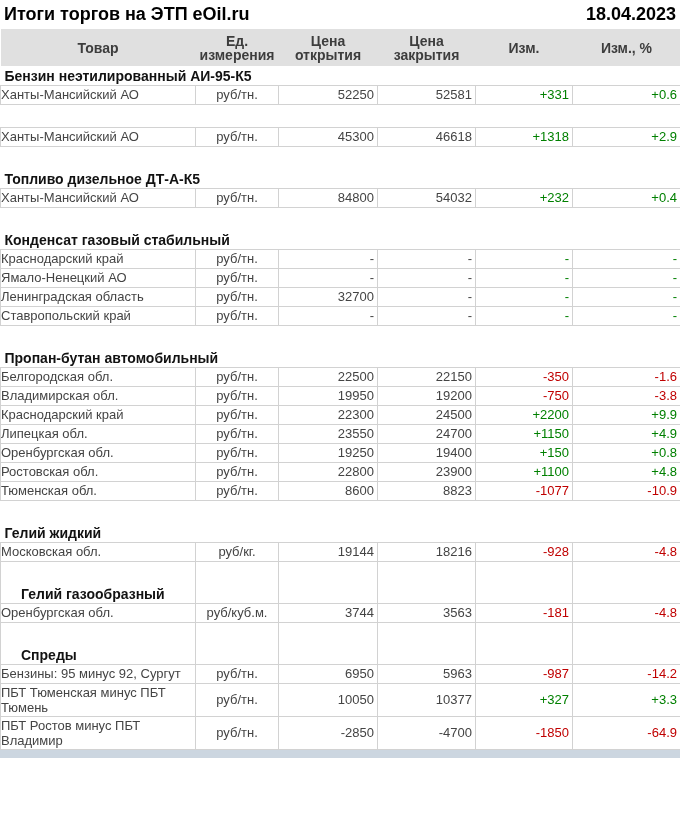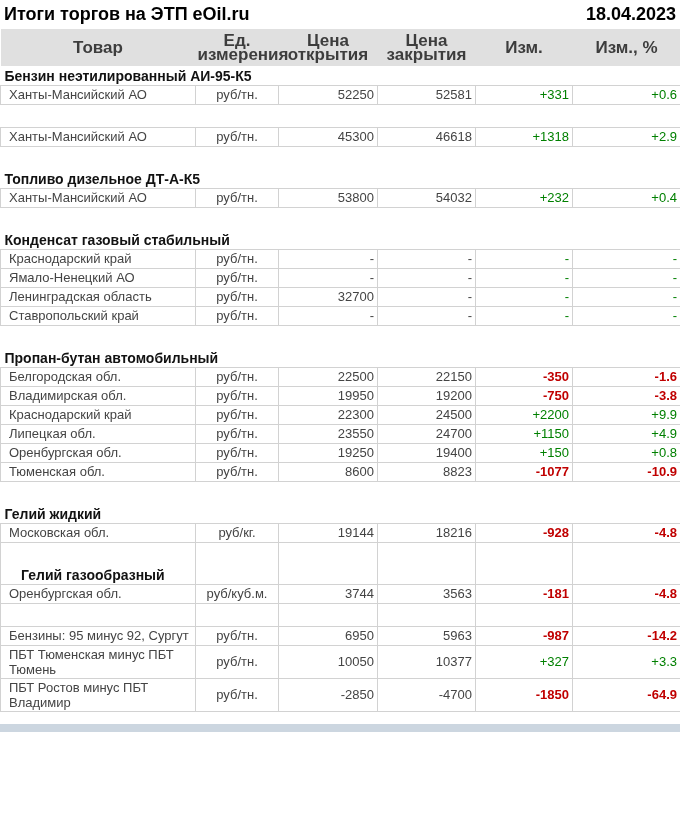--- a/index.html
+++ b/index.html
@@ -15,44 +15,44 @@
     height: 29px; flex: 0 0 29px;
     display: flex; justify-content: space-between; align-items: center;
     padding: 0 4px;
   }
   .title, .date { font-size: 18px; font-weight: bold; color: #000; white-space: nowrap; }
 
   table { border-collapse: collapse; table-layout: fixed; width: 680px; }
 
   thead th {
     background: var(--header-bg, #e0e0e0);
-    color: #3d3d3d; font-size: 17px; font-weight: bold;
+    color: #3d3d3d; font-size: 14px; font-weight: bold;
     white-space: pre-line; line-height: 14px;
     padding: 4px 2px; height: 37px;
     text-align: center; vertical-align: middle;
   }
 
   tbody td { font-size: 13px; color: #444; vertical-align: middle; padding: 1px 3px; line-height: 15px; }
 
   tr.data td { border: 1px solid #d2d2d2; height: 19px; }
-  td.name { text-align: left; padding-left: 8px; }
+  td.name { text-align: left; padding-left: 0; }
   td.unit { text-align: center; }
   td.num  { text-align: right; padding-right: 3px; }
 
   tr.section td {
     border: none; font-weight: bold; color: #121212; font-size: 14px;
     height: 19px; padding: 1px 3px 1px 4px; vertical-align: bottom; line-height: 16px;
   }
   tr.section.grid td, tr.spacer.grid td {
     border-left: 1px solid #d2d2d2; border-right: 1px solid #d2d2d2; padding-left: 20px;
   }
   tr.spacer td { border: none; height: 23px; padding: 0; }
 
   .pos { color: var(--pos, #008000); }
-  .neg { color: var(--neg, #c00000); font-weight: bold; }
+  .neg { color: var(--neg, #c00000); }
   .dash-chg { color: var(--pos, #008000); }
 
   .bottom-bar { margin-top: auto; height: 8px; flex: 0 0 8px; background: var(--scrollbar, #ccd6e0); }
 </style>
 </head>
 <body>
 
 <div class="page">
 
   <div class="titlebar">
@@ -107,21 +107,21 @@
         </tr>
         <tr class="spacer">
           <td colspan="6"></td>
         </tr>
         <tr class="section">
           <td colspan="6">Топливо дизельное ДТ-А-К5</td>
         </tr>
         <tr class="data">
           <td class="name">Ханты-Мансийский АО</td>
           <td class="unit">руб/тн.</td>
-          <td class="num">53800</td>
+          <td class="num">84800</td>
           <td class="num">54032</td>
           <td class="num pos">+232</td>
           <td class="num pos">+0.4</td>
         </tr>
         <tr class="spacer">
           <td colspan="6"></td>
         </tr>
         <tr class="section">
           <td colspan="6">Конденсат газовый стабильный</td>
         </tr>
@@ -195,20 +195,28 @@
           <td class="num pos">+1150</td>
           <td class="num pos">+4.9</td>
         </tr>
         <tr class="data">
           <td class="name">Оренбургская обл.</td>
           <td class="unit">руб/тн.</td>
           <td class="num">19250</td>
           <td class="num">19400</td>
           <td class="num pos">+150</td>
           <td class="num pos">+0.8</td>
+        </tr>
+        <tr class="data">
+          <td class="name">Ростовская обл.</td>
+          <td class="unit">руб/тн.</td>
+          <td class="num">22800</td>
+          <td class="num">23900</td>
+          <td class="num pos">+1100</td>
+          <td class="num pos">+4.8</td>
         </tr>
         <tr class="data">
           <td class="name">Тюменская обл.</td>
           <td class="unit">руб/тн.</td>
           <td class="num">8600</td>
           <td class="num">8823</td>
           <td class="num neg">-1077</td>
           <td class="num neg">-10.9</td>
         </tr>
         <tr class="spacer">
@@ -250,20 +258,28 @@
           <td class="num neg">-4.8</td>
         </tr>
         <tr class="spacer grid">
           <td></td>
           <td></td>
           <td></td>
           <td></td>
           <td></td>
           <td></td>
         </tr>
+        <tr class="section grid">
+          <td>Спреды</td>
+          <td></td>
+          <td></td>
+          <td></td>
+          <td></td>
+          <td></td>
+        </tr>
         <tr class="data">
           <td class="name">Бензины: 95 минус 92, Сургут</td>
           <td class="unit">руб/тн.</td>
           <td class="num">6950</td>
           <td class="num">5963</td>
           <td class="num neg">-987</td>
           <td class="num neg">-14.2</td>
         </tr>
         <tr class="data">
           <td class="name">ПБТ Тюменская минус ПБТ Тюмень</td>

